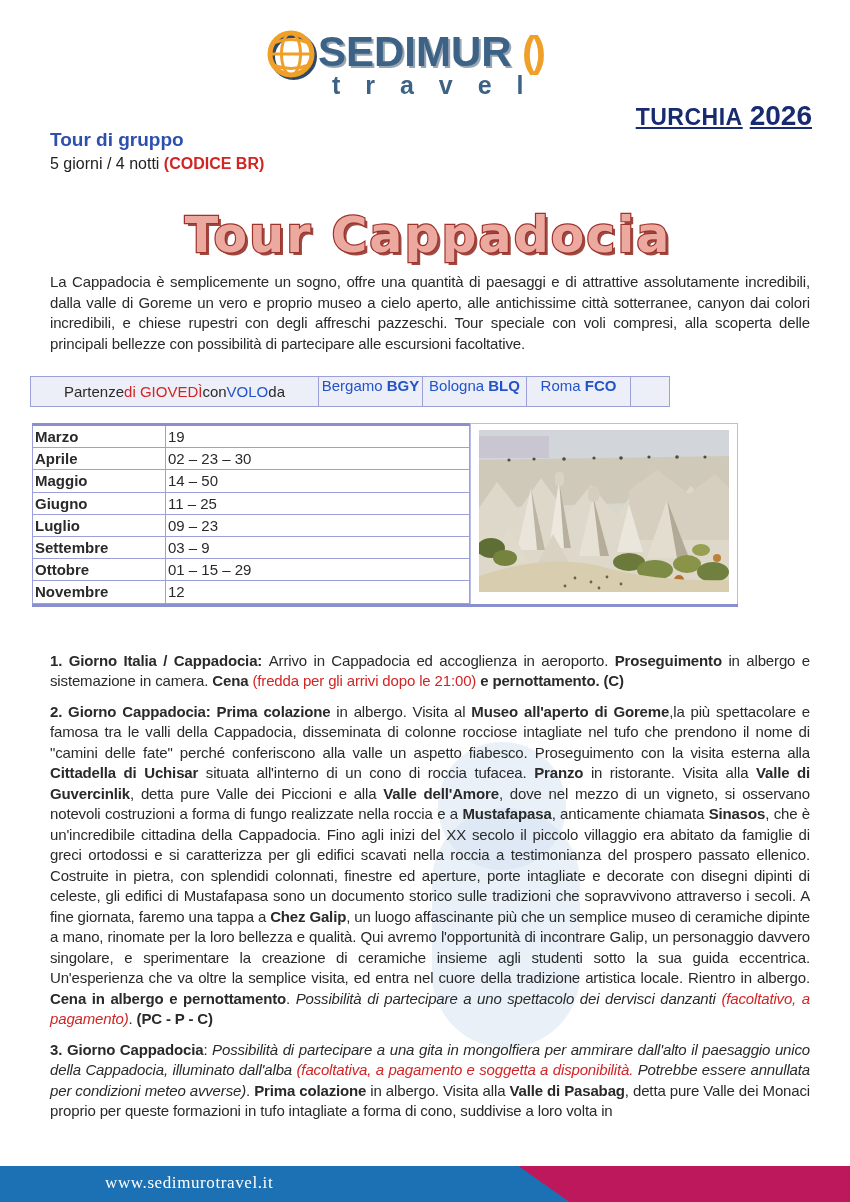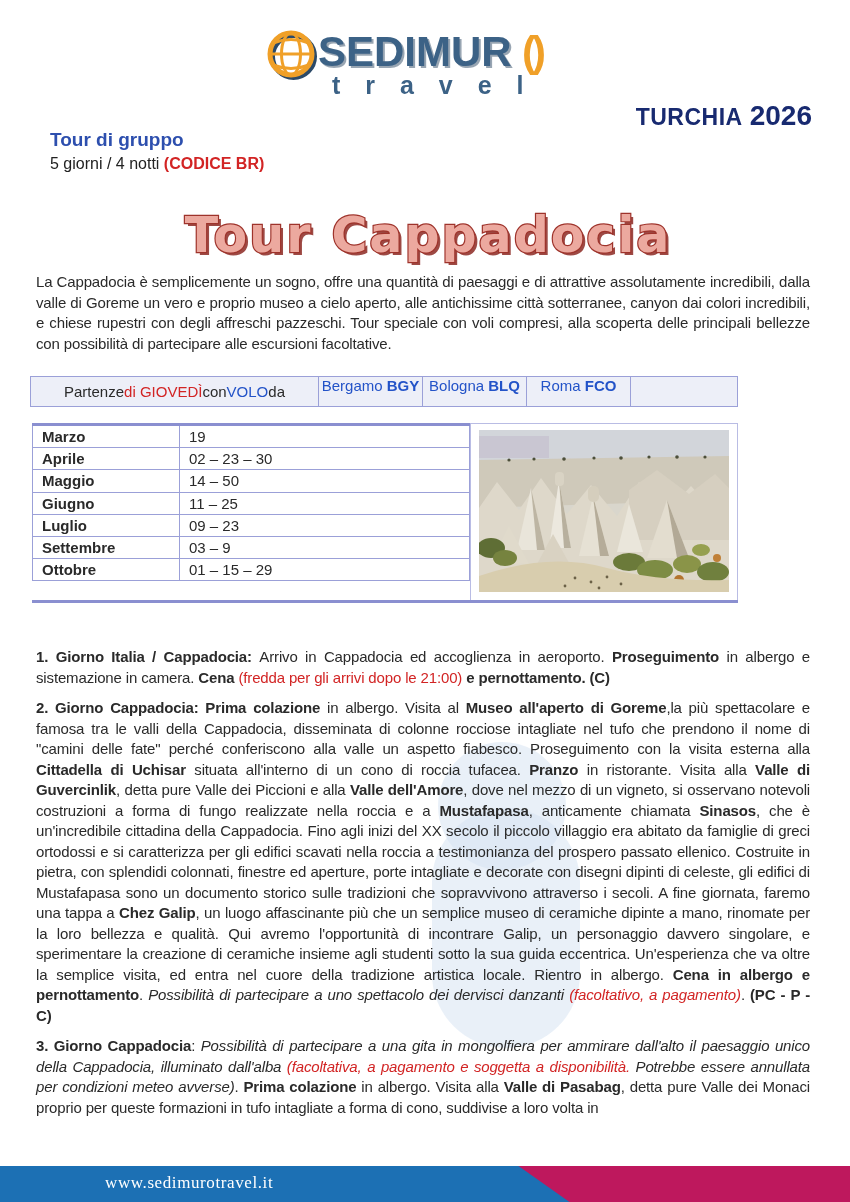--- a/index.html
+++ b/index.html
@@ -9,55 +9,55 @@
   }
   .wm{position:absolute;background:#d7e3f2;opacity:.55;z-index:0;}
   .wm-a{left:438px;top:742px;width:128px;height:128px;border-radius:50%;}
   .wm-b{left:432px;top:808px;width:148px;height:240px;border-radius:74px;}
   .page{position:relative;z-index:1;}
 
   
   .header{position:relative;height:182px;}
   .logo{position:absolute;left:0;right:0;top:20px;display:flex;justify-content:center;}
   .turchia{position:absolute;top:100px;right:38px;color:#182a70;font-weight:700;
-           display:flex;align-items:baseline;gap:7px;}
+           display:flex;align-items:baseline;gap:7px;text-decoration:underline;}
   .turchia .t1{font-size:23px;letter-spacing:.5px;}
   .turchia .t2{font-size:28px;}
   .tour-group{position:absolute;left:50px;top:129px;color:#2d4fae;font-weight:700;font-size:19px;}
   .subtitle{position:absolute;left:50px;top:155px;font-size:16px;color:#222;}
   .rb{color:#d22424;font-weight:700;}
 
   
   .big-title{display:flex;justify-content:center;margin-top:14px;}
 
   
-  .content{padding:0 40px 0 36px;}
+  .content{padding:0 40px 0 50px;}
   p.doc{font-size:15px;line-height:20.5px;text-align:justify;margin:0;letter-spacing:-0.15px;}
   .intro{margin-top:10px;}
   .b{font-weight:700;}
   .i{font-style:italic;}
   .r{color:#d22424;}
   .ri{color:#d22424;font-style:italic;}
   .blu{color:#2353c8;}
 
   
-  .dep-row{margin:22px 0 12px 30px;width:708px;display:flex;box-sizing:border-box;
+  .dep-row{margin:22px 0 12px 30px;width:640px;display:flex;box-sizing:border-box;
            border:1.5px solid #9ba0d8;background:#edeff8;height:31px;font-size:15px;}
   .dep-label{flex:0 0 287px;display:flex;align-items:center;justify-content:center;}
   .dep-airports{display:flex;}
   .airport-cell{width:104px;border-left:1.5px solid #9ba0d8;display:flex;align-items:flex-start;
                 justify-content:center;color:#2353c8;box-sizing:border-box;white-space:pre;}
   .dep-empty{flex:1;border-left:1.5px solid #9ba0d8;}
 
   
   .schedule{margin:16px 0 0 32px;width:706px;display:flex;justify-content:space-between;
             border-bottom:3px solid #8a8fd0;box-sizing:border-box;}
   table.months{width:438px;border-collapse:collapse;font-size:15px;align-self:flex-start;
                border:1.5px solid #9ba0d8;border-top:3px solid #8a8fd0;}
-  table.months td{border:1.5px solid #9ba0d8;height:21.2px;padding:0 9px;}
+  table.months td{border:1.5px solid #9ba0d8;height:21.2px;padding:0 2px;}
   td.month{font-weight:700;width:128px;}
   .photo-cell{width:268px;box-sizing:border-box;border:1.5px solid #b9bce4;border-bottom:none;
               padding:6px 9px 8px 8px;}
   .photo-cell svg{display:block;}
 
   
   .days{margin-top:44px;}
   .days p.doc{margin-bottom:10px;}
 
   
@@ -158,20 +158,24 @@
             <td class="dates">09 – 23</td>
           </tr>
           <tr>
             <td class="month">Settembre</td>
             <td class="dates">03 – 9</td>
           </tr>
           <tr>
             <td class="month">Ottobre</td>
             <td class="dates">01 – 15 – 29</td>
           </tr>
+          <tr>
+            <td class="month">Novembre</td>
+            <td class="dates">12</td>
+          </tr>
         </tbody>
     </table>
 
     <div class="photo-cell">
       <svg width="250" height="162" viewBox="0 0 250 162">
         <rect x="0" y="0" width="250" height="162" fill="#d9d6cc"></rect>
         <rect x="0" y="0" width="250" height="34" fill="#d2d5da"></rect>
         <rect x="0" y="6" width="70" height="22" fill="#c5bfcf" opacity=".7"></rect>
 
         <path d="M0,30 L250,26 L250,70 L0,78 Z" fill="#cfc9ba"></path>

